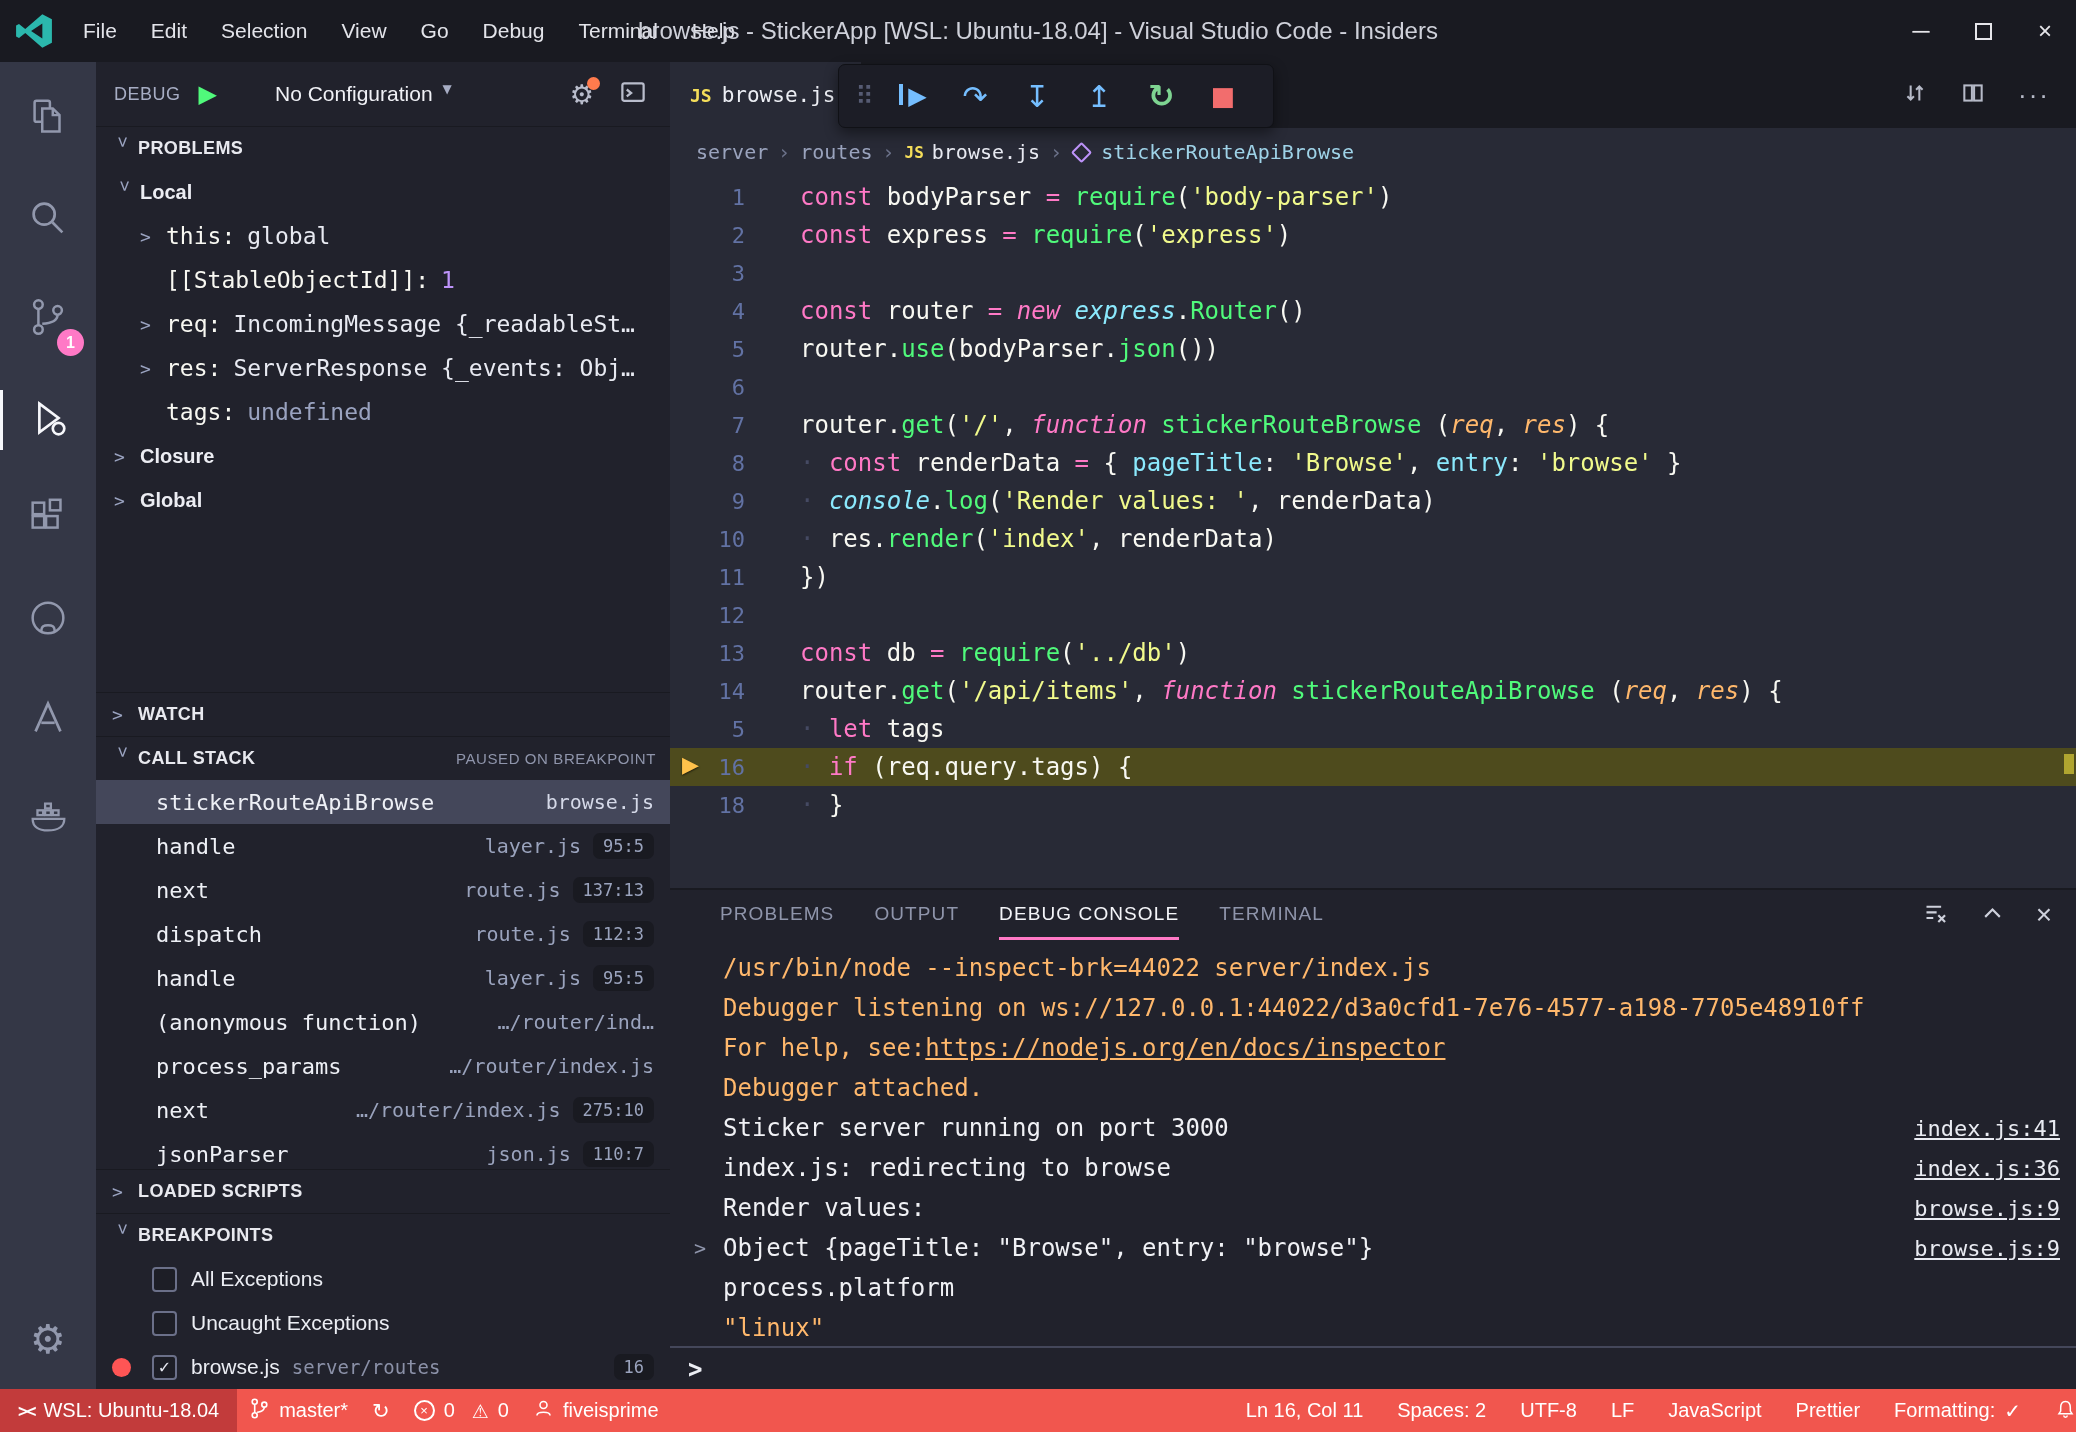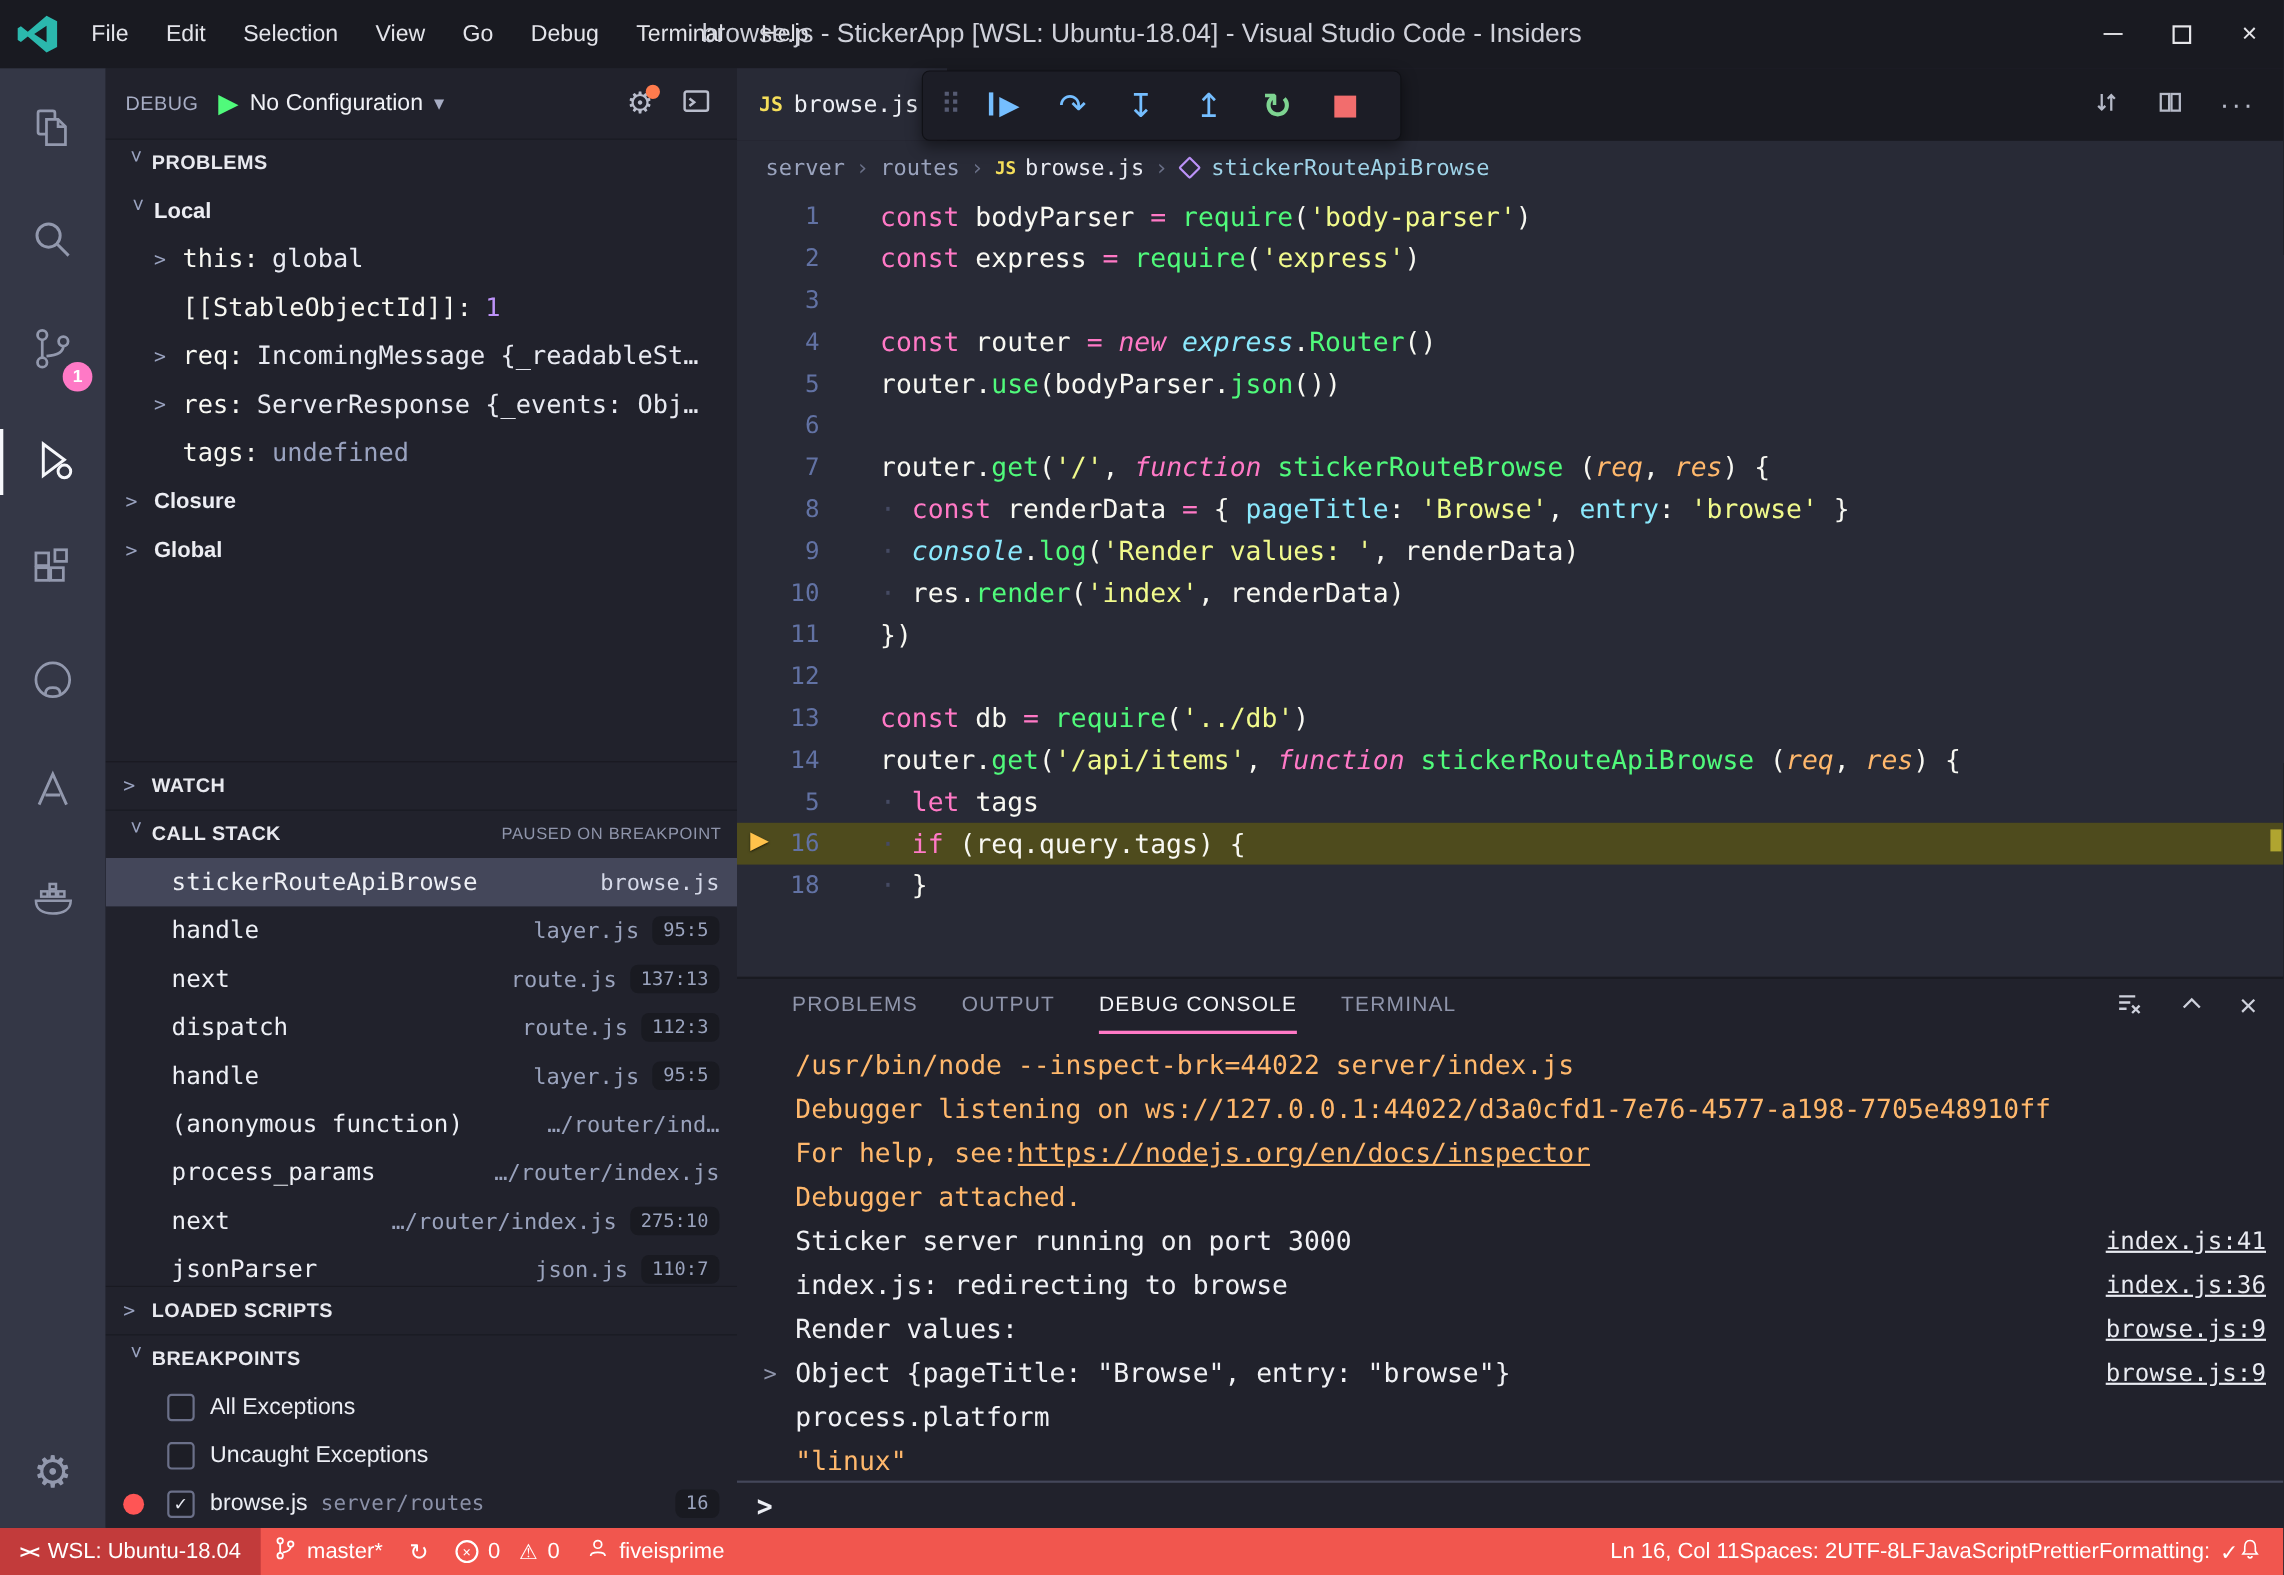--- a/index.html
+++ b/index.html
@@ -31,21 +31,21 @@
              background:var(--pink); color:#fff; font:600 16px "Liberation Sans",sans-serif;
              display:flex; align-items:center; justify-content:center; padding:0 5px; }
   .ab-settings{ margin-top:auto; }
   .gear-big{ font-size:40px; }
 
   
   .sidebar{ width:574px; background:var(--side-bg); display:flex; flex-direction:column; flex:none; overflow:hidden; }
   .debug-header{ height:64px; flex:none; display:flex; align-items:center; padding:0 18px; }
   .dh-label{ font-size:18px; color:#a7adc4; letter-spacing:.5px; }
   .dh-play{ color:var(--green); font-size:24px; margin:0 10px 0 18px; }
-  .dh-config{ font-size:21px; color:#f0f1f6; display:flex; align-items:center; gap:10px; }
+  .dh-config{ font-size:21px; color:#f0f1f6; display:flex; gap:10px;margin-left:48px; }
   .dh-caret{ font-size:12px; color:#a7adc4; }
   .dh-gear{ margin-left:auto; position:relative; color:#b9bdcc; font-size:27px; }
   .dh-gear .dot{ position:absolute; right:-6px; top:-2px; width:13px; height:13px; border-radius:50%; background:#ff7b4d; }
   .dh-console{ margin:0 4px 0 24px; color:#b9bdcc; }
   .dh-console svg{ width:30px; height:30px; }
 
   .section-header{ height:44px; flex:none; display:flex; align-items:center; padding:0 14px 0 16px;
                    font:700 18px "Liberation Sans",sans-serif; color:#e8e9ef; letter-spacing:.4px;
                    border-top:1px solid #191a21; }
   .chev{ display:inline-block; width:26px; color:#9aa3c0; font-size:18px; font-weight:400;
@@ -151,21 +151,21 @@
   .con-link{ text-decoration:underline; }
   .con-source{ margin-left:auto; color:#e9ebf2; text-decoration:underline; font-size:22px; }
   .obj-chev{ position:absolute; left:24px; color:#8f95ab; font-size:20px; font-family:"DejaVu Sans Mono",monospace; }
   .console-input{ flex:none; height:43px; border-top:2px solid #44475a; display:flex; align-items:center; padding-left:18px; }
   .prompt{ color:#eceef4; font:700 24px "DejaVu Sans Mono",monospace; transform:scaleY(1.1); }
 
   
   .statusbar{ height:43px; background:var(--status-bg); display:flex; align-items:stretch; color:#fff;
               font:20px "Liberation Sans",sans-serif; overflow:hidden; }
   .sb-left{ display:flex; align-items:stretch; }
-  .sb-right{ margin-left:auto; display:flex; align-items:center; padding-right:20px; }
+  .sb-right{ margin-left:auto; display:flex; align-items:center; gap:34px; }
   .sb-item{ display:flex; align-items:center; gap:9px; white-space:nowrap; }
   .sb-left > .sb-item{ padding:0 12px; }
   .sb-item.remote{ background:var(--status-remote-bg); padding:0 18px; }
   .remote-ic{ font:700 17px "DejaVu Sans Mono",monospace; letter-spacing:-2px; }
   .sb-item svg{ width:21px; height:23px; }
   .err-ic{ width:21px; height:21px; border:2px solid #fff; border-radius:50%; display:flex; align-items:center;
            justify-content:center; font-size:13px; font-style:normal; }
   .warn{ font-size:19px; margin-left:8px; }
   .sync-ic{ font-size:21px; }
   .check{ font-family:"DejaVu Sans",sans-serif; }

